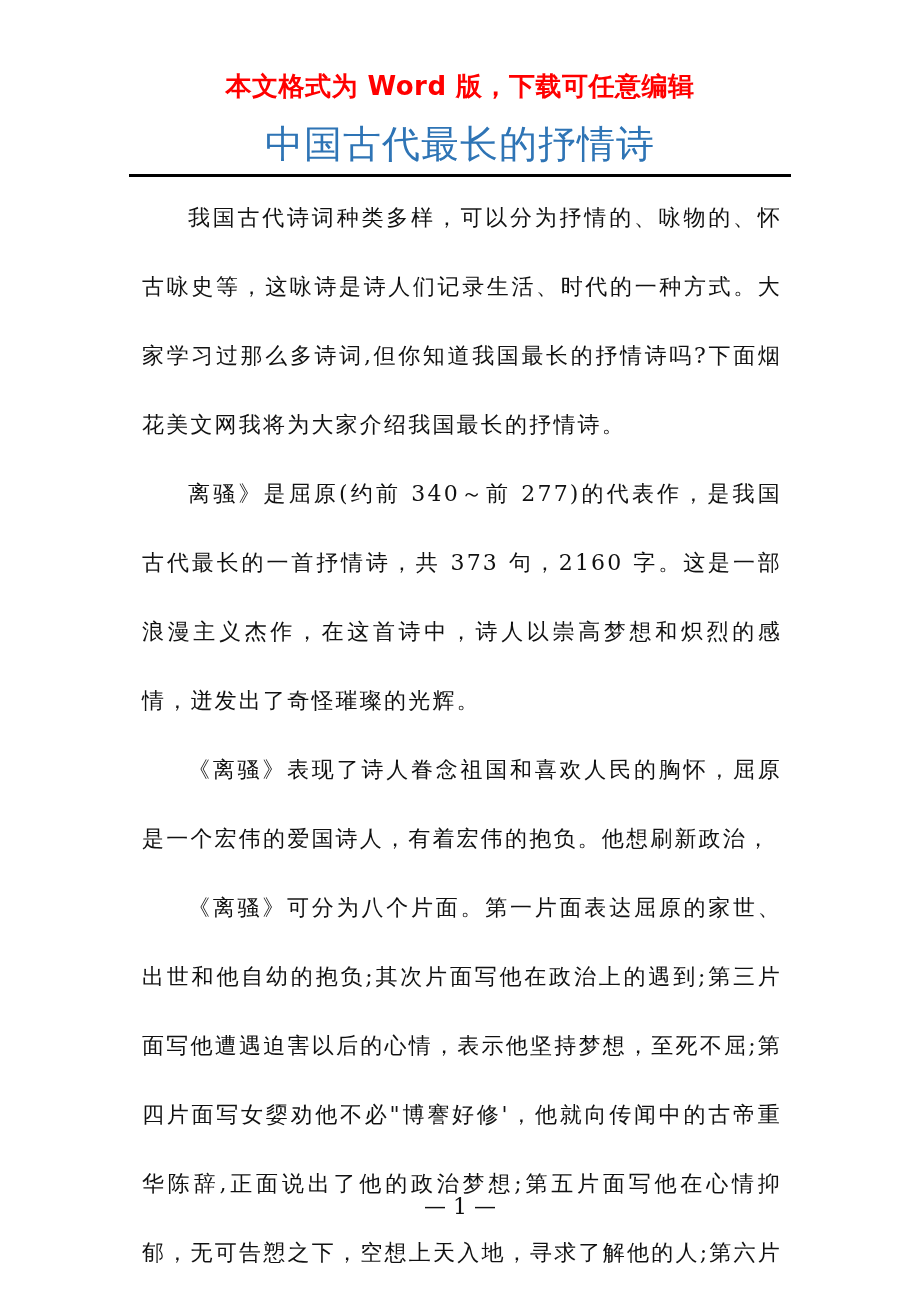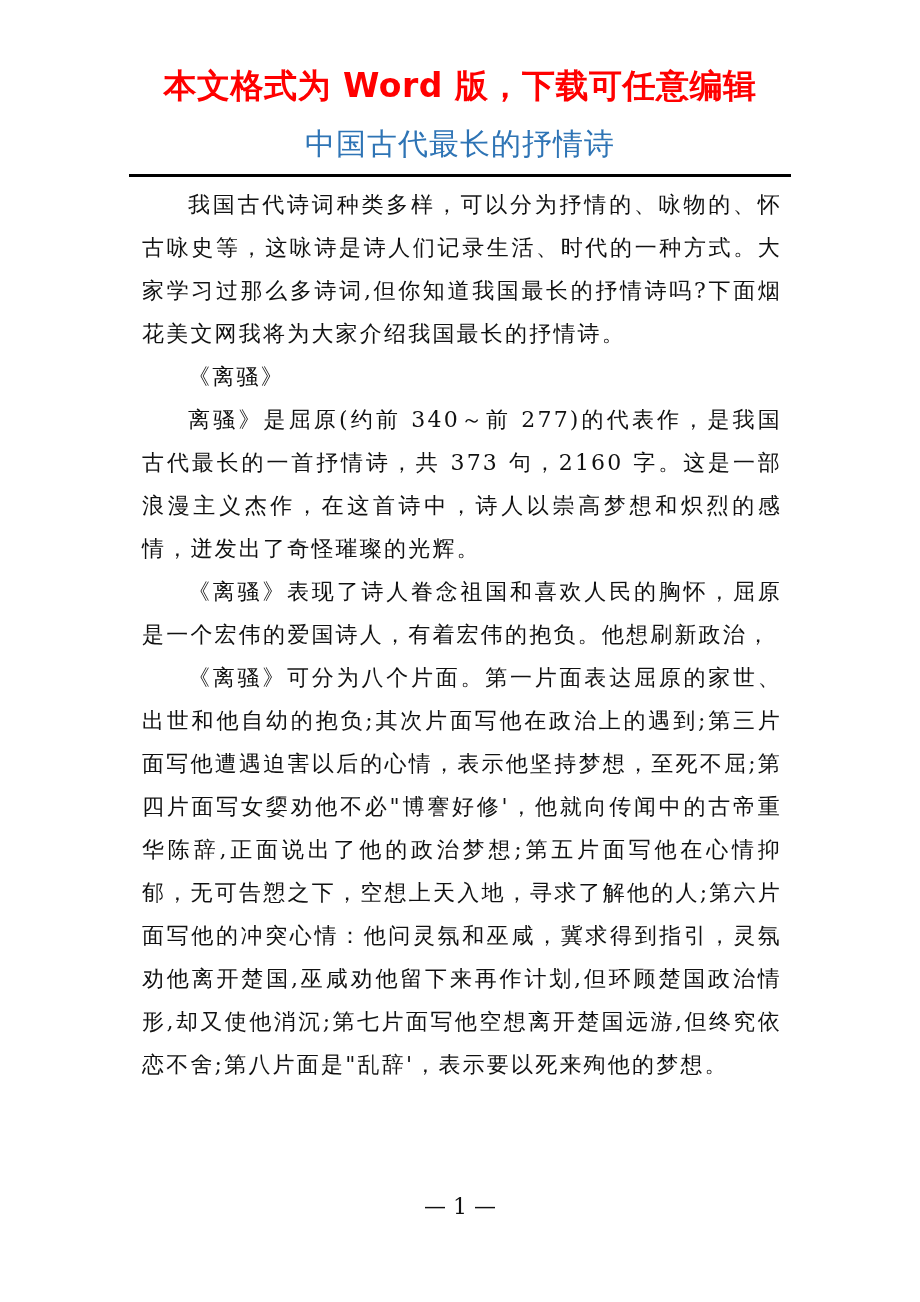--- a/index.html
+++ b/index.html
@@ -21,32 +21,32 @@
     width: 920px; height: 1302px;
     background: #ffffff;
   }
   .notice {
     position: absolute;
     left: 0; right: 0;
     top: 68px;
     text-align: center;
     font-family: "DejaVu Sans", "Liberation Sans", sans-serif;
     font-weight: bold;
-    font-size: 33px;
+    font-size: 26px;
     line-height: 36px;
     color: #ff0000;
     letter-spacing: 0.5px;
   }
   .title {
     position: absolute;
     left: 0; right: 0;
     top: 122px;
     text-align: center;
     font-family: "DejaVu Sans", "Liberation Sans", sans-serif;
-    font-size: 30px;
+    font-size: 38px;
     line-height: 44px;
     color: #2e74b5;
     letter-spacing: 1px;
   }
   .rule {
     position: absolute;
     left: 129px;
     width: 662px;
     top: 174px;
     height: 3px;
@@ -54,21 +54,21 @@
   }
   .body-text {
     position: absolute;
     left: 142px;
     width: 640px;
     top: 183px;
   }
   .para {
     margin: 0;
     font-size: 22px;
-    line-height: 43px;
+    line-height: 69px;
     text-indent: 46px;
     text-align: justify;
     letter-spacing: 2.2px;
     word-break: break-all;
   }
   .para.heading {
     text-indent: 46px;
   }
   .footer {
     position: absolute;
@@ -83,20 +83,19 @@
 </head>
 <body>
 
 <div class="page">
   <div class="notice">本文格式为 Word 版，下载可任意编辑</div>
   <div class="title">中国古代最长的抒情诗</div>
   <div class="rule"></div>
 
   <div class="body-text">
     <p class="para">我国古代诗词种类多样，可以分为抒情的、咏物的、怀古咏史等，这咏诗是诗人们记录生活、时代的一种方式。大家学习过那么多诗词,但你知道我国最长的抒情诗吗?下面烟花美文网我将为大家介绍我国最长的抒情诗。</p>
-    <p class="para heading">《离骚》</p>
     <p class="para">离骚》是屈原(约前 340～前 277)的代表作，是我国古代最长的一首抒情诗，共 373 句，2160 字。这是一部浪漫主义杰作，在这首诗中，诗人以崇高梦想和炽烈的感情，迸发出了奇怪璀璨的光辉。</p>
     <p class="para">《离骚》表现了诗人眷念祖国和喜欢人民的胸怀，屈原是一个宏伟的爱国诗人，有着宏伟的抱负。他想刷新政治，</p>
     <p class="para">《离骚》可分为八个片面。第一片面表达屈原的家世、出世和他自幼的抱负;其次片面写他在政治上的遇到;第三片面写他遭遇迫害以后的心情，表示他坚持梦想，至死不屈;第四片面写女媭劝他不必"博謇好修'，他就向传闻中的古帝重华陈辞,正面说出了他的政治梦想;第五片面写他在心情抑郁，无可告愬之下，空想上天入地，寻求了解他的人;第六片面写他的冲突心情：他问灵氛和巫咸，冀求得到指引，灵氛劝他离开楚国,巫咸劝他留下来再作计划,但环顾楚国政治情形,却又使他消沉;第七片面写他空想离开楚国远游,但终究依恋不舍;第八片面是"乱辞'，表示要以死来殉他的梦想。</p>
   </div>
 
   <div class="footer">— 1 —</div>
 </div>
 
 </body></html>

